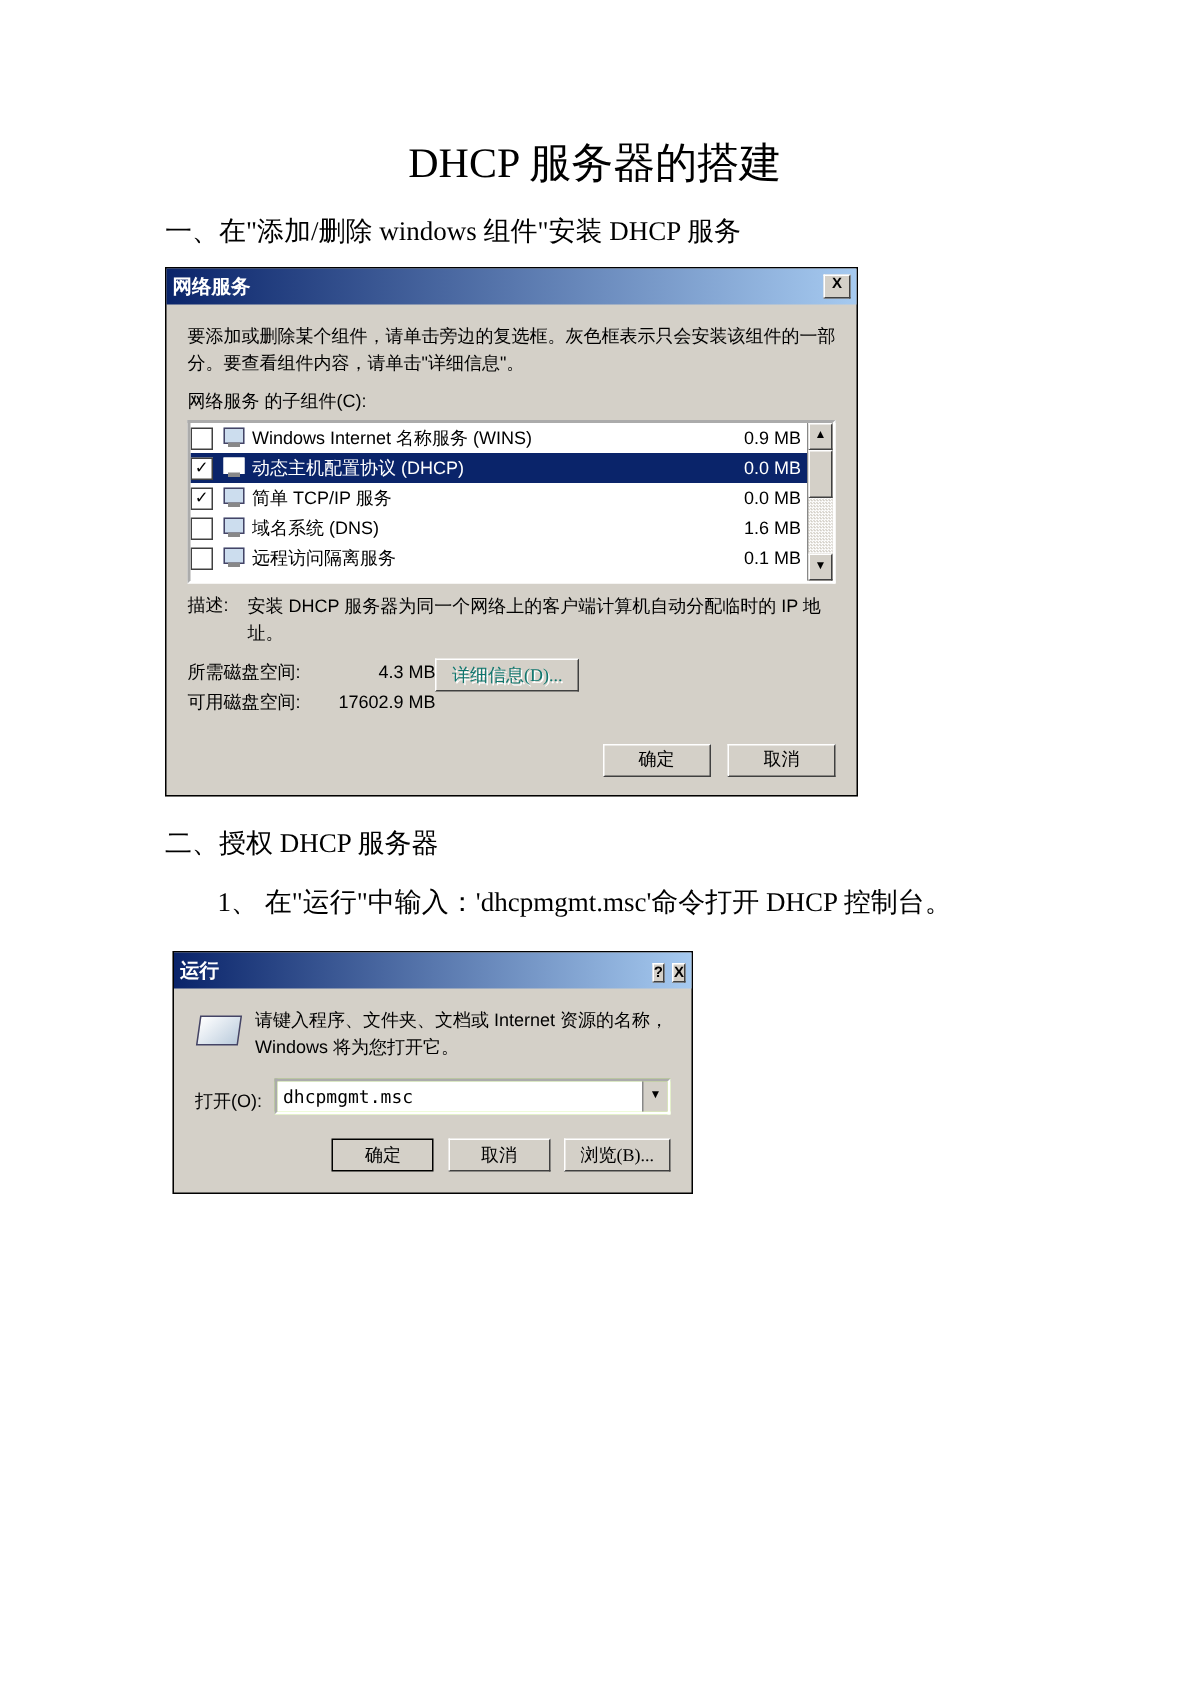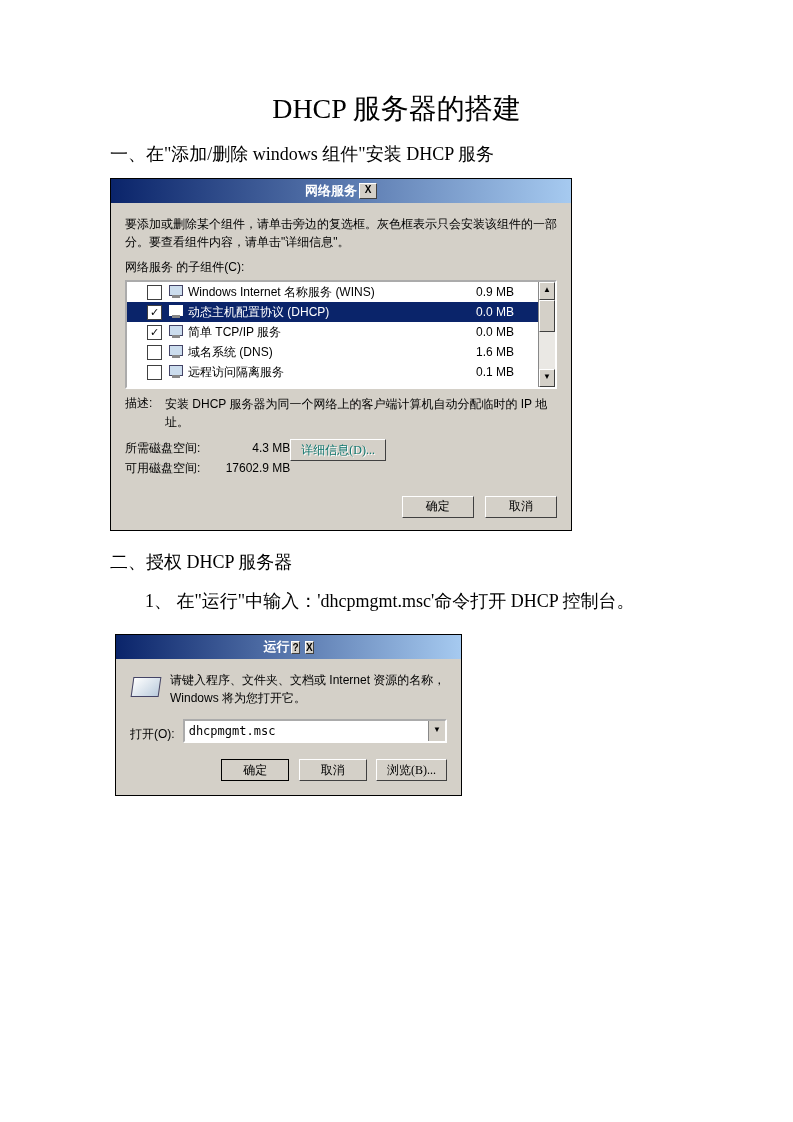--- a/index.html
+++ b/index.html
@@ -4,31 +4,31 @@
 <style>
 body{margin:0;padding:0;background:#fff;font-family:"SimSun","Times New Roman",serif;color:#000;width:793px}
 .page{padding:90px 110px 0 110px}
 .title{text-align:center;font-size:28px;font-family:"Times New Roman","SimSun";margin-bottom:10px}
 .h2{font-size:24px;font-family:"SimSun";margin:5px 0}
 .body-text{font-size:18px;font-family:"Times New Roman","SimSun";line-height:1.8;margin:5px 0}
 .sub-text{font-size:18px;font-family:"Times New Roman","SimSun";line-height:2;margin:5px 0 15px 35px}
 
 
 .win-dlg{border:1px solid #000;background:#d4d0c8;font-family:"SimSun","MS Sans Serif",sans-serif;font-size:12px;position:relative}
-.titlebar{background:linear-gradient(to right,#0a246a,#a6caf0);color:#fff;font-weight:bold;padding:3px 4px;display:flex;justify-content:center;align-items:center;height:18px}
+.titlebar{background:linear-gradient(to right,#0a246a,#a6caf0);color:#fff;font-weight:bold;padding:3px 4px;display:flex;justify-content:space-between;align-items:center;height:18px}
 .titlebar-text{font-size:13px}
 .tb-btn{width:16px;height:14px;background:#d4d0c8;border:1px solid #fff;border-right-color:#404040;border-bottom-color:#404040;color:#000;font-size:10px;line-height:12px;text-align:center;font-family:Arial;font-weight:bold;margin-left:2px}
 .dlg-body{padding:12px 14px}
 .txt{font-size:12px;color:#000}
 
 
 .net-dlg{width:460px;margin-top:8px}
 .listbox{border:2px inset #fff;background:#fff;margin:4px 0 6px 0;height:105px;display:flex}
 .list-inner{flex:1;overflow:hidden}
-.list-row{display:flex;align-items:center;height:20px;padding:0 20px;border-bottom:0}
+.list-row{display:flex;align-items:center;height:20px;padding:0 0;border-bottom:0}
 .list-row.sel{background:#0a246a;color:#fff}
 .cb{width:13px;height:13px;border:1px solid #404040;background:#fff;margin-right:6px;display:inline-flex;align-items:center;justify-content:center;font-size:10px;line-height:10px}
 .cb.checked::after{content:"✓";font-size:11px;color:#000}
 .list-row.sel .cb.checked::after{color:#000}
 .icon-pc{width:16px;height:14px;margin-right:4px;position:relative;display:inline-block}
 .icon-pc::before{content:"";position:absolute;left:1px;top:0;width:12px;height:9px;border:1px solid #446;background:#cde}
 .icon-pc::after{content:"";position:absolute;left:4px;top:10px;width:8px;height:3px;background:#888}
 .list-row.sel .icon-pc::before{border-color:#fff;background:#fff}
 .row-label{flex:1;font-size:12px}
 .row-size{width:55px;text-align:right;font-size:12px;padding-right:4px}

